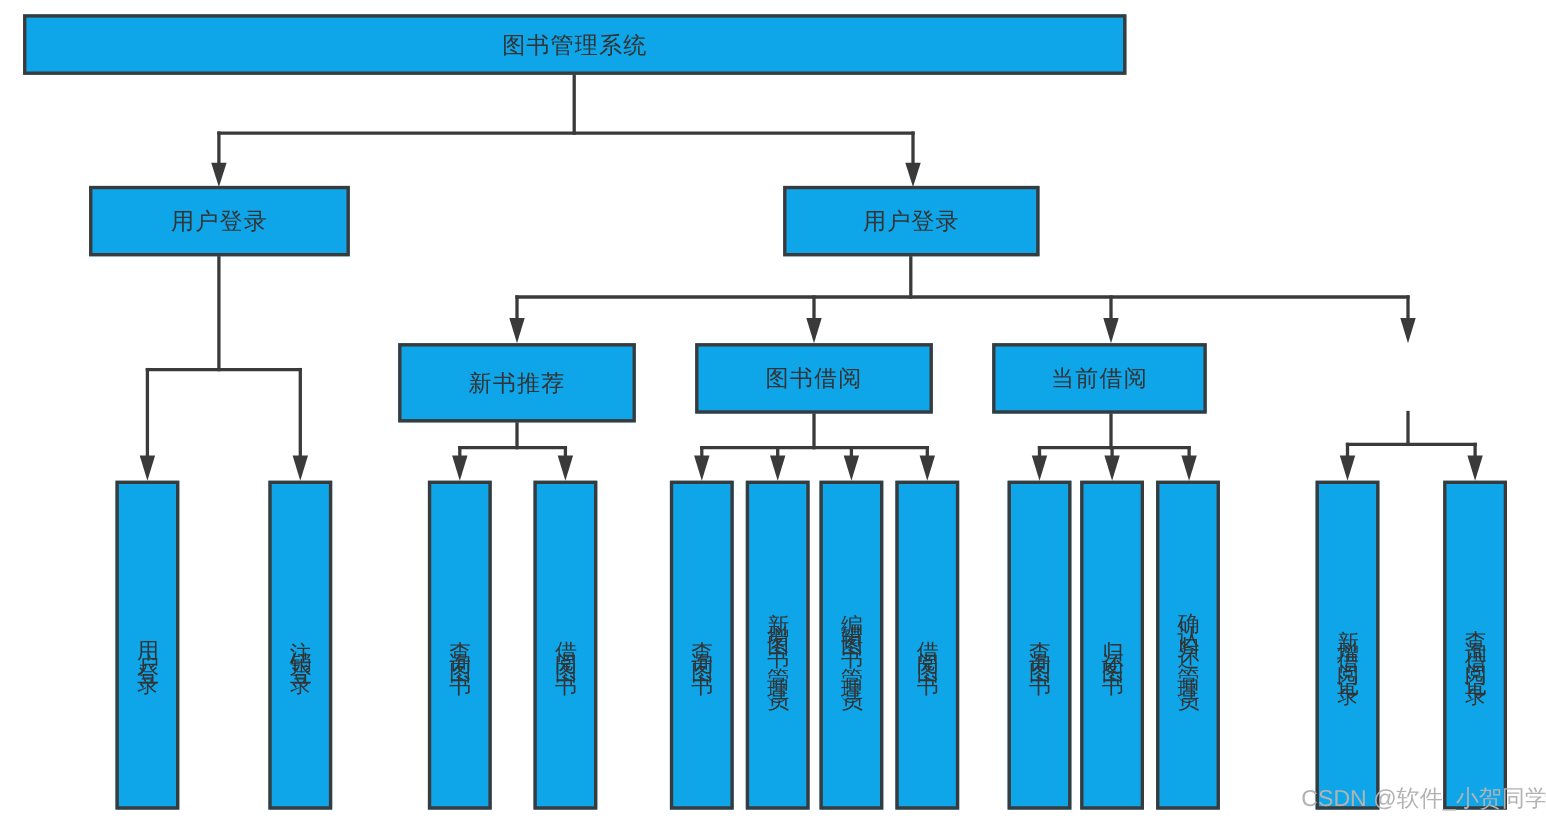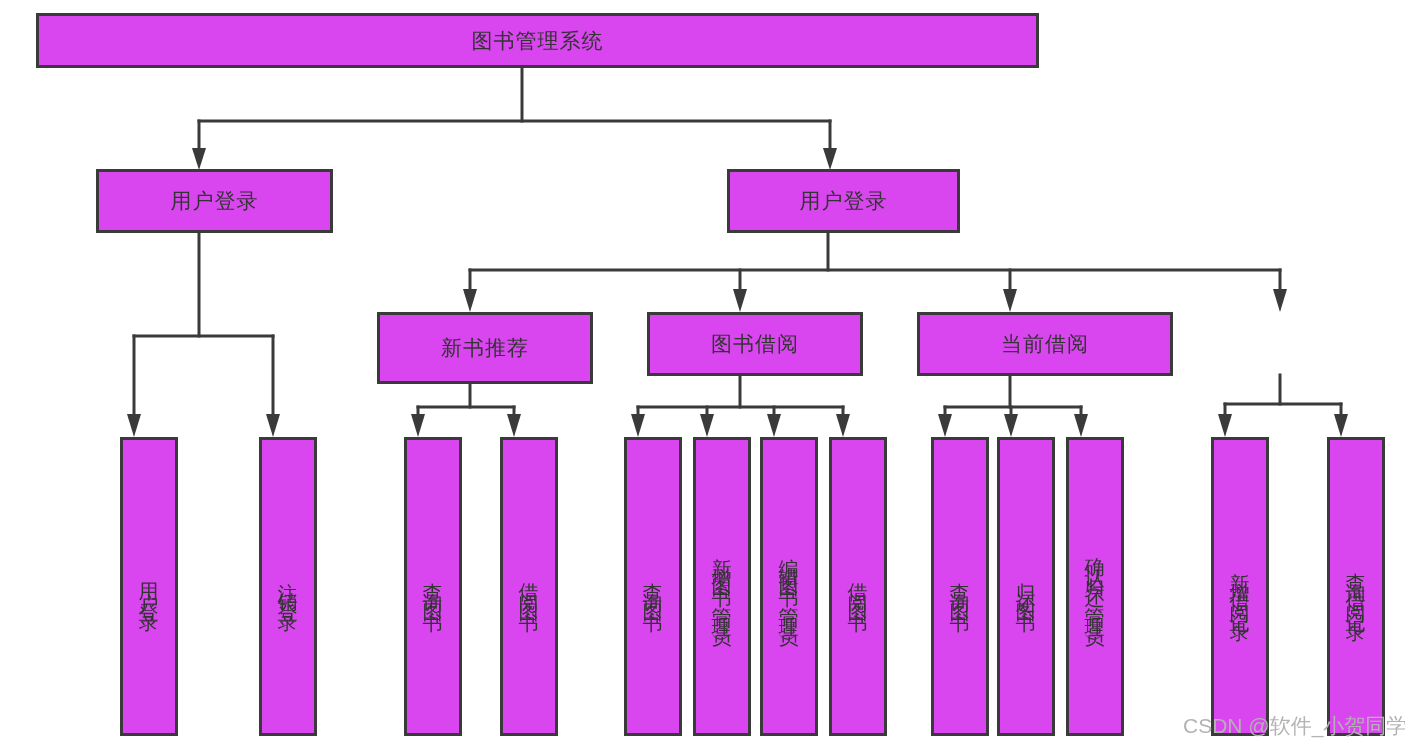--- a/index.html
+++ b/index.html
@@ -10,25 +10,24 @@
   }
   html,body{margin:0;padding:0;background:var(--paper);}
   body{font-family:"Liberation Sans","DejaVu Sans",sans-serif;}
   .canvas{
     position:relative;width:1405px;height:747px;background:var(--paper);overflow:hidden;
   }
   .wires{position:absolute;left:0;top:0;width:1405px;height:747px;}
   .wires path.w{stroke:var(--line);stroke-width:3;fill:none;stroke-linecap:square;}
   .wires path.arrow{fill:var(--line);stroke:none;}
   .box{
-    position:absolute;box-sizing:border-box;background:#d946ef;
+    position:absolute;box-sizing:border-box;background:#0ea5e9;
     border:3px solid var(--line);
     display:flex;align-items:center;justify-content:center;
     color:var(--text);
-    margin-left:15px;
   }
   .box-h span{font-size:21px;letter-spacing:1px;white-space:nowrap;}
   .box-v span{
     writing-mode:vertical-rl;text-orientation:mixed;
     font-size:20px;letter-spacing:10px;line-height:1;white-space:nowrap;
   }
   .watermark{
     position:absolute;left:1183px;top:712px;z-index:5;
     font-size:21px;color:var(--watermark);white-space:nowrap;
   }
@@ -110,21 +109,21 @@
   <div class="box box-h" style="left:712px;top:169px;width:233px;height:64px">
     <span>用户登录</span>
   </div>
 
   <div class="box box-h" style="left:362px;top:312px;width:216px;height:72px">
     <span>新书推荐</span>
   </div>
   <div class="box box-h" style="left:632px;top:312px;width:216px;height:64px">
     <span>图书借阅</span>
   </div>
-  <div class="box box-h" style="left:902px;top:312px;width:256px;height:64px">
+  <div class="box box-h" style="left:902px;top:312px;width:195px;height:64px">
     <span>当前借阅</span>
   </div>
 
   <div class="box box-v" style="left:105px;top:437px;width:58px;height:299px">
     <span>用户登录</span>
   </div>
   <div class="box box-v" style="left:244px;top:437px;width:58px;height:299px">
     <span>注销登录</span>
   </div>
 

